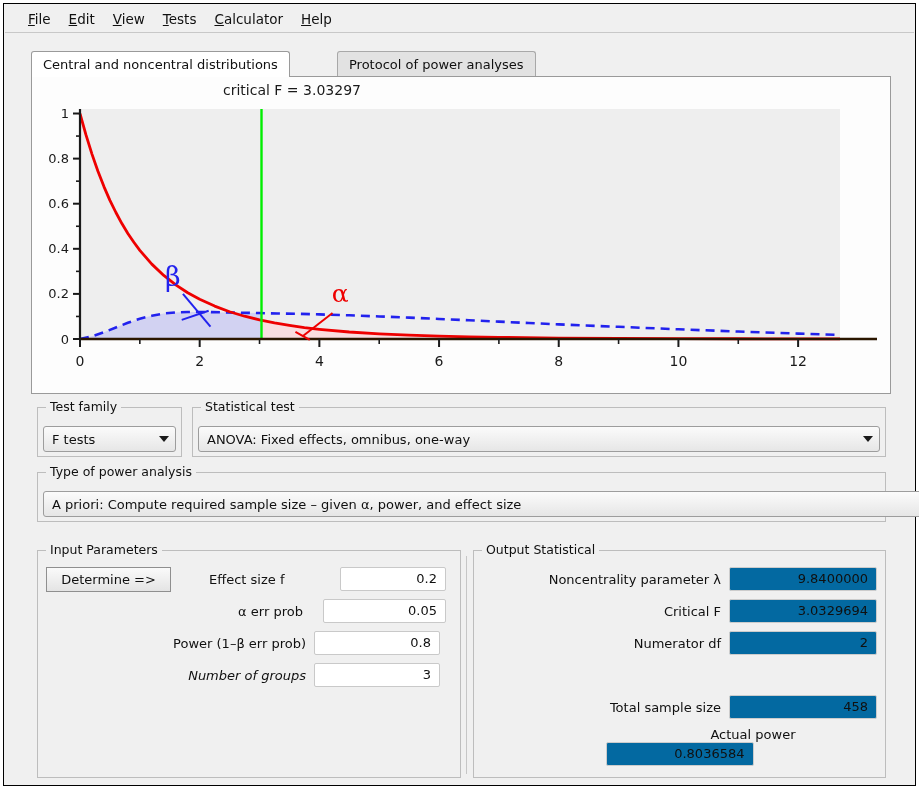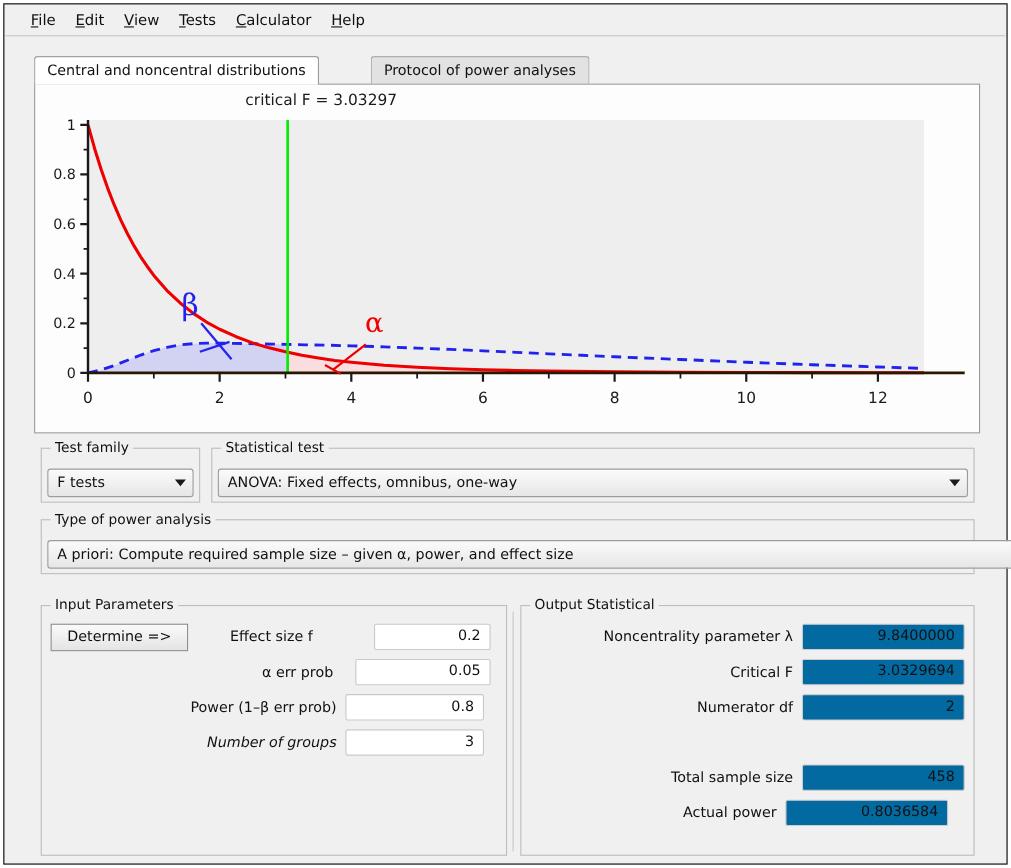--- a/index.html
+++ b/index.html
@@ -253,18 +253,18 @@
     <span class="pfield ro" style="width:148px;">3.0329694</span>
   </div>
   <div class="prow" style="left:477px;top:627px;width:397px;">
     <span class="plabel" style="width:248px;">Numerator df</span>
     <span class="pfield ro" style="width:148px;">2</span>
   </div>
   <div class="prow" style="left:477px;top:691px;width:397px;">
     <span class="plabel" style="width:248px;">Total sample size</span>
     <span class="pfield ro" style="width:148px;">458</span>
   </div>
-  <div class="prow" style="left:462px;top:723px;width:397px;">
+  <div class="prow" style="left:477px;top:723px;width:397px;flex-direction:column;">
     <span class="plabel" style="width:248px;">Actual power</span>
     <span class="pfield ro" style="width:148px;">0.8036584</span>
   </div>
 
 </div>
 
 </body></html>

